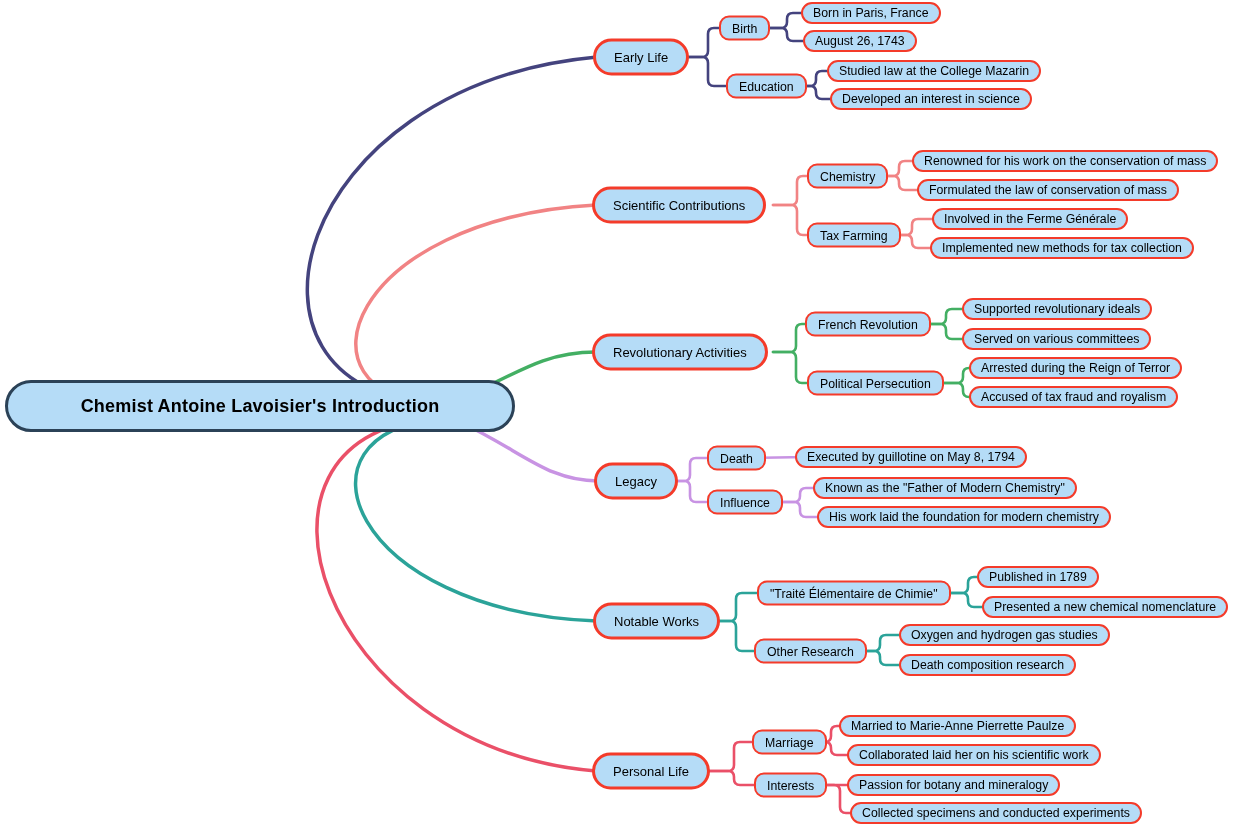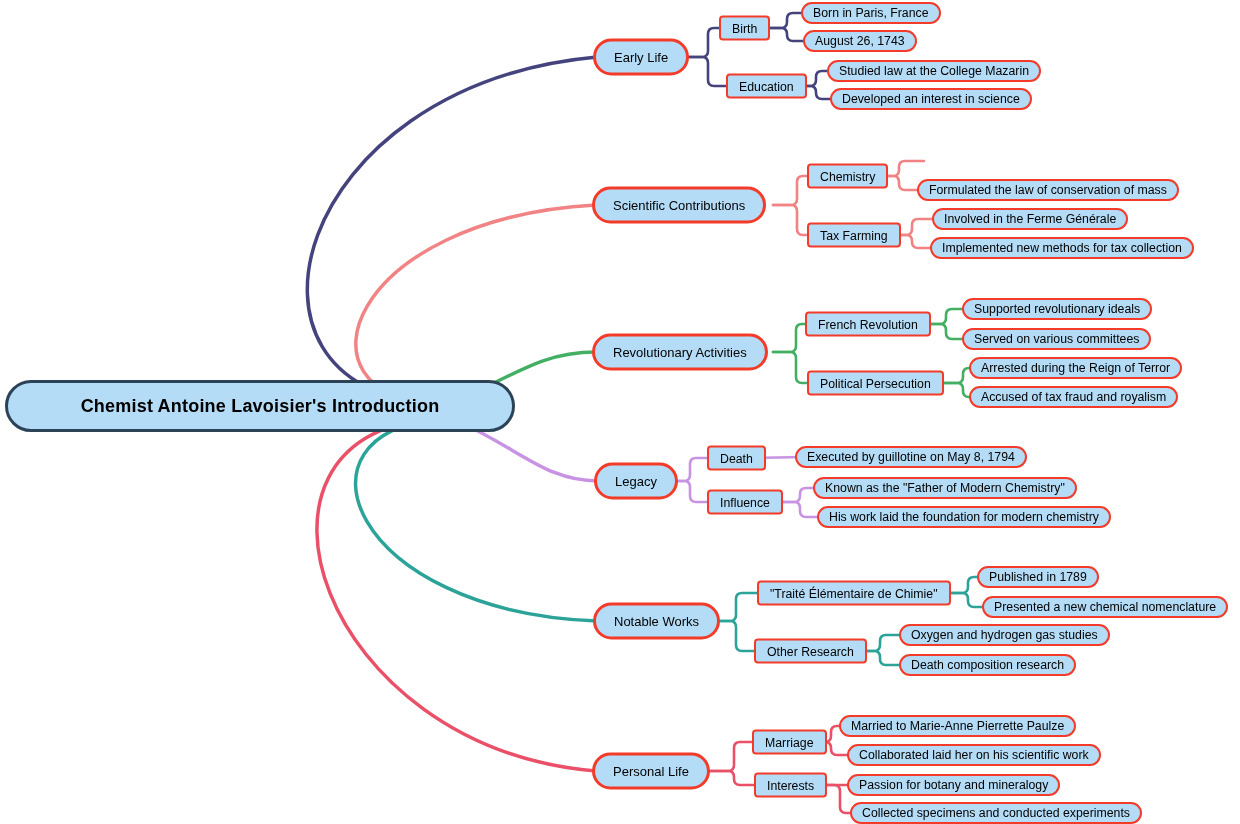--- a/index.html
+++ b/index.html
@@ -25,21 +25,21 @@
     border:3.5px solid #2b4257;border-radius:33px;
   }
   .topic{
     font-size:13px;font-weight:500;
     padding:8px 18px;
     border:3.5px solid #f43b2a;border-radius:20px;
   }
   .sub{
     font-size:12.3px;
     padding:3.5px 11px;
-    border:2.5px solid #f43b2a;border-radius:4px;
+    border:2.5px solid #f43b2a;border-radius:10px;
   }
   .leaf{
     font-size:12.3px;
     padding:2px 10px;
     border:2px solid #f43b2a;border-radius:12px;
   }
 </style>
 </head>
 <body>
 
@@ -116,20 +116,21 @@
   <div class="node sub" style="left:757px;top:593px">"Traité Élémentaire de Chimie"</div>
   <div class="node sub" style="left:754px;top:651px">Other Research</div>
   <div class="node sub" style="left:752px;top:742px">Marriage</div>
   <div class="node sub" style="left:754px;top:785px">Interests</div>
 
   <div class="node leaf" style="left:801px;top:13px">Born in Paris, France</div>
   <div class="node leaf" style="left:803px;top:41px">August 26, 1743</div>
   <div class="node leaf" style="left:827px;top:71px">Studied law at the College Mazarin</div>
   <div class="node leaf" style="left:830px;top:99px">Developed an interest in science</div>
 
+  <div class="node leaf" style="left:912px;top:161px">Renowned for his work on the conservation of mass</div>
   <div class="node leaf" style="left:917px;top:190px">Formulated the law of conservation of mass</div>
   <div class="node leaf" style="left:932px;top:219px">Involved in the Ferme Générale</div>
   <div class="node leaf" style="left:930px;top:248px">Implemented new methods for tax collection</div>
 
   <div class="node leaf" style="left:962px;top:309px">Supported revolutionary ideals</div>
   <div class="node leaf" style="left:962px;top:339px">Served on various committees</div>
   <div class="node leaf" style="left:969px;top:368px">Arrested during the Reign of Terror</div>
   <div class="node leaf" style="left:969px;top:397px">Accused of tax fraud and royalism</div>
 
   <div class="node leaf" style="left:795px;top:457px">Executed by guillotine on May 8, 1794</div>

